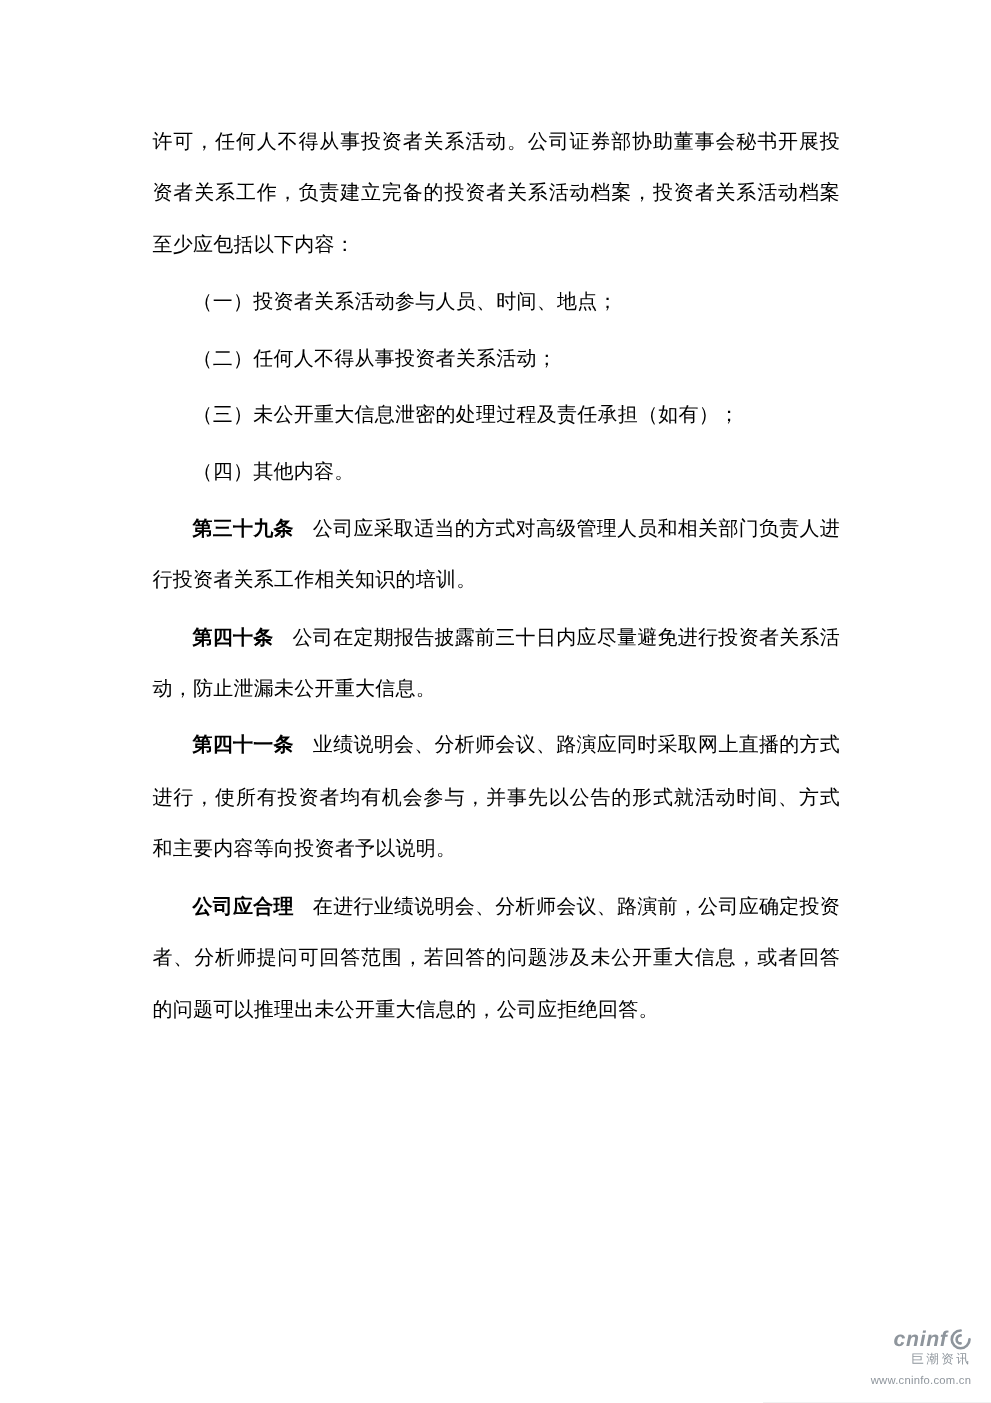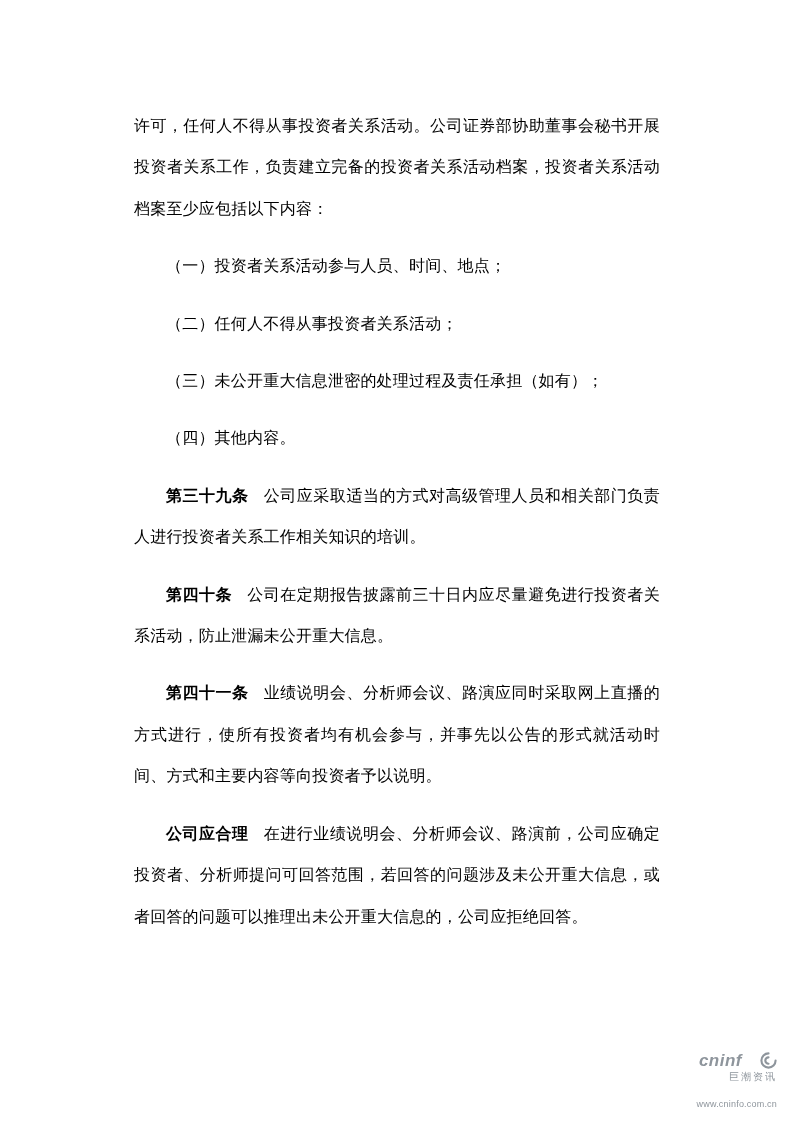--- a/index.html
+++ b/index.html
@@ -17,21 +17,21 @@
     font-family: "Liberation Serif", "DejaVu Serif", serif;
     color: #000000;
   }
   .content {
     position: absolute;
     left: 118px;
     top: 89px;
     width: 558px;
   }
   p.para {
-    margin: 16px;
+    margin: 4px;
     font-size: 16px;
     line-height: 41.4px;
     text-align: justify;
     letter-spacing: 0.2px;
     word-break: break-all;
   }
   p.para.list,
   p.para.article {
     text-indent: 2em;
   }
@@ -45,41 +45,41 @@
     bottom: 13px;
     text-align: right;
     color: #8e959c;
     font-family: "Liberation Sans", "DejaVu Sans", sans-serif;
     line-height: 1.15;
   }
   .logo-row {
     display: flex;
     align-items: center;
     justify-content: flex-end;
-    gap: 18px;
+    gap: 2px;
   }
   .logo-latin {
     font-size: 17px;
     font-weight: bold;
     font-style: italic;
     letter-spacing: 0.5px;
   }
   .swirl-icon {
     display: inline-block;
     width: 17px;
     height: 17px;
   }
   .logo-cn {
     font-size: 10px;
     letter-spacing: 2px;
     margin-top: 1px;
   }
   .logo-url {
     font-size: 9px;
-    margin-top: 16px;
+    margin-top: 5px;
     letter-spacing: 0.2px;
     padding-left: 12px;
   }
 </style>
 </head>
 <body>
 
 <div class="page">
 
   <div class="content" id="doc-content">

